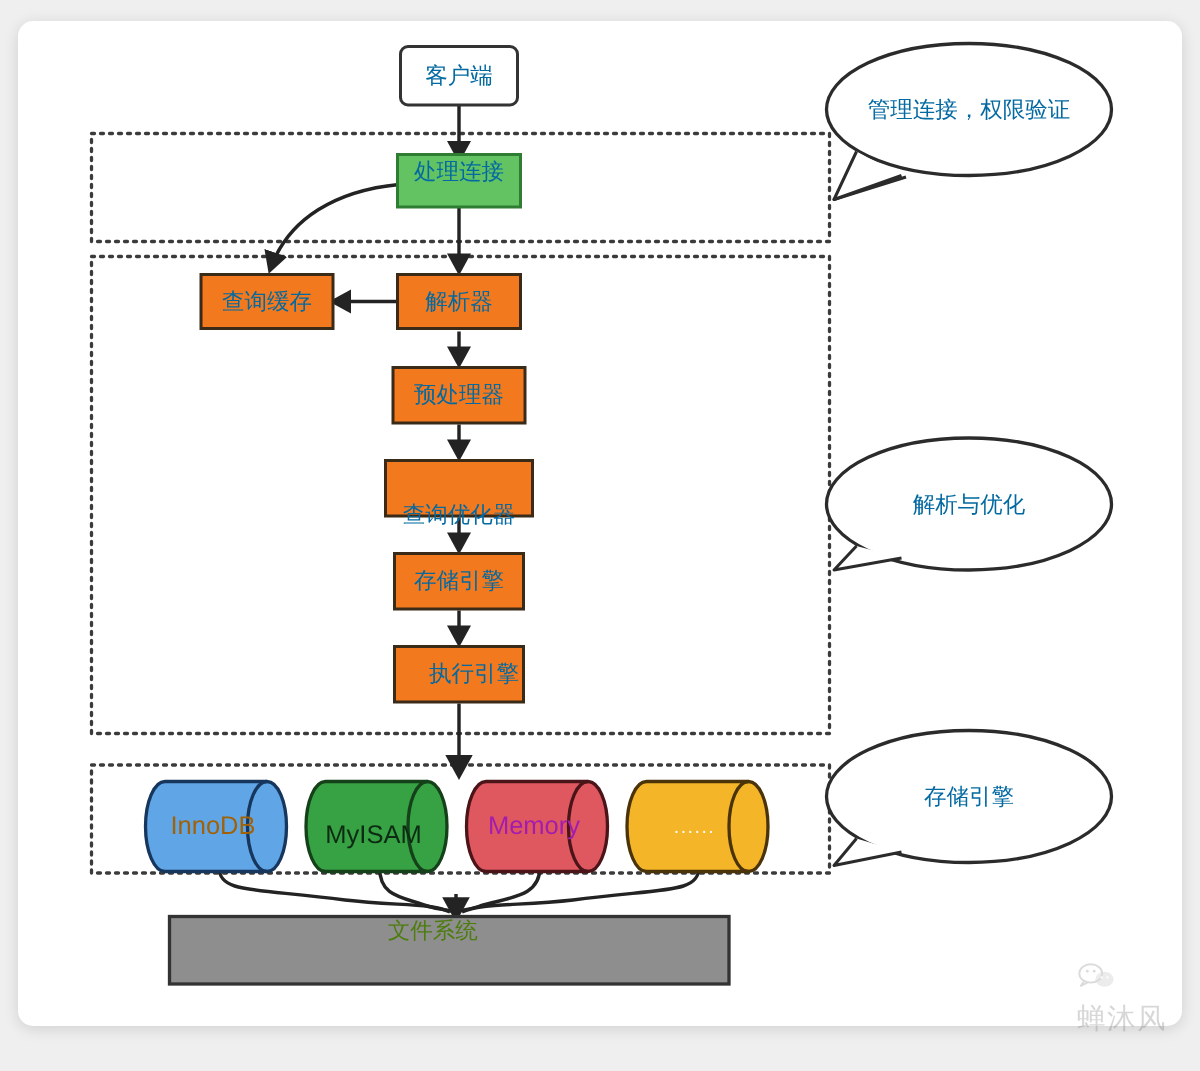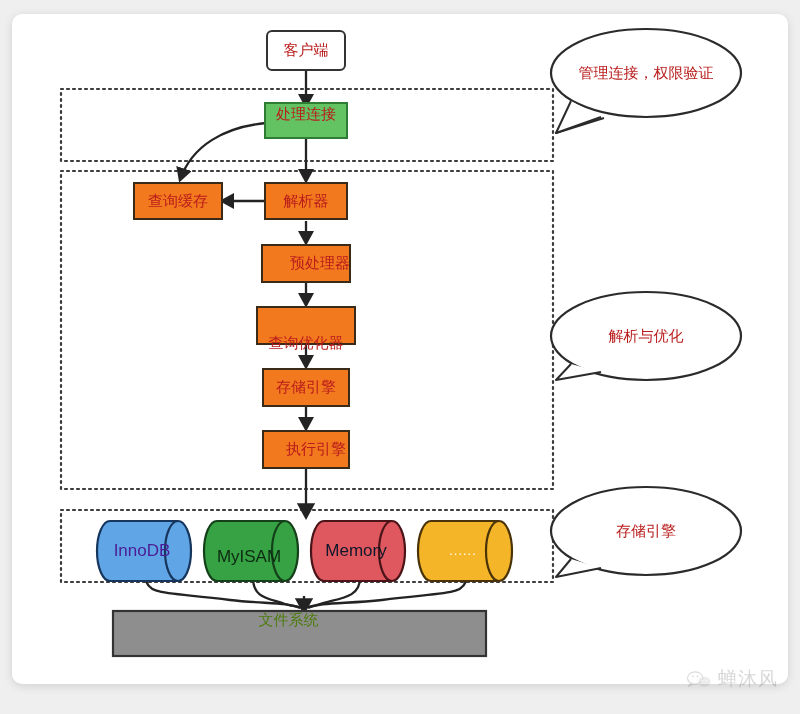--- a/index.html
+++ b/index.html
@@ -31,37 +31,37 @@
     width: 800px;
     height: 714px;
   }
   .nodeLabel {
     position: absolute;
     display: flex;
     align-items: center;
     justify-content: center;
     text-align: center;
     line-height: 1.1;
-    color: #b91c1c;
+    color: #0369a1;
     white-space: nowrap;
     pointer-events: none;
   }
   .cn { font-family: "DejaVu Sans", "Liberation Sans", sans-serif; }
   .watermark {
     position: absolute;
     right: 22px;
     bottom: 22px;
     display: flex;
-    align-items: center;
     gap: 6px;
     opacity: 0.30;
     color: #7d7d7d;
     font-size: 19px;
     font-family: "DejaVu Sans", serif;
     letter-spacing: 1px;
+    flex-direction: column;
   }
   .wm-icon { width: 26px; height: 19px; display:block; }
 </style>
 </head>
 <body>
 
 <div id="stage">
   <div id="card"></div>
 
   <svg id="svgroot" viewBox="0 0 800 714">
@@ -169,28 +169,28 @@
       <path d="M 571 559 L 556 577 L 601 568" fill="#ffffff" stroke="#2b2b2b" stroke-width="2" stroke-linejoin="round"></path>
     </g>
   </svg>
 
   <div class="nodeLabel cn" style="left:267px;top:31px;width:78px;height:39px;font-size:15px;">客户端</div>
 
   <div class="nodeLabel cn" style="left:265px;top:103px;width:82px;height:23px;font-size:15px;">处理连接</div>
 
   <div class="nodeLabel cn" style="left:134px;top:183px;width:88px;height:36px;font-size:15px;">查询缓存</div>
   <div class="nodeLabel cn" style="left:265px;top:183px;width:82px;height:36px;font-size:15px;">解析器</div>
-  <div class="nodeLabel cn" style="left:262px;top:245px;width:88px;height:37px;font-size:15px;padding-left:14px;">预处理器</div>
+  <div class="nodeLabel cn" style="left:262px;top:245px;width:88px;height:37px;font-size:15px;">预处理器</div>
   <div class="nodeLabel cn" style="left:257px;top:307px;width:98px;height:37px;font-size:15px;margin-top:18px;">查询优化器</div>
   <div class="nodeLabel cn" style="left:263px;top:369px;width:86px;height:37px;font-size:15px;">存储引擎</div>
   <div class="nodeLabel cn" style="left:263px;top:431px;width:106px;height:37px;font-size:15px;">执行引擎</div>
 
-  <div class="nodeLabel" style="left:105px;top:521px;width:74px;height:60px;font-size:17px;color:#4c1d95;">InnoDB</div>
+  <div class="nodeLabel" style="left:105px;top:521px;width:74px;height:60px;font-size:17px;color:#a16207;">InnoDB</div>
   <div class="nodeLabel" style="left:212px;top:521px;width:74px;height:72px;font-size:17px;color:#0d2b12;">MyISAM</div>
-  <div class="nodeLabel" style="left:319px;top:521px;width:74px;height:60px;font-size:17px;color:#0f172a;">Memory</div>
+  <div class="nodeLabel" style="left:319px;top:521px;width:74px;height:60px;font-size:17px;color:#a21caf;">Memory</div>
   <div class="nodeLabel" style="left:426px;top:521px;width:74px;height:60px;font-size:13px;color:#fffdf5;letter-spacing:1px;">......</div>
 
   <div class="nodeLabel cn" style="left:113px;top:598px;width:351px;height:45px;font-size:15px;color:#4d7c0f;">文件系统</div>
 
   <div class="nodeLabel cn" style="left:566px;top:53px;width:160px;height:40px;font-size:15px;">管理连接，权限验证</div>
   <div class="nodeLabel cn" style="left:566px;top:316px;width:160px;height:40px;font-size:15px;">解析与优化</div>
   <div class="nodeLabel cn" style="left:566px;top:511px;width:160px;height:40px;font-size:15px;">存储引擎</div>
 
   <div class="watermark">
     <svg class="wm-icon" viewBox="0 0 34 24">

